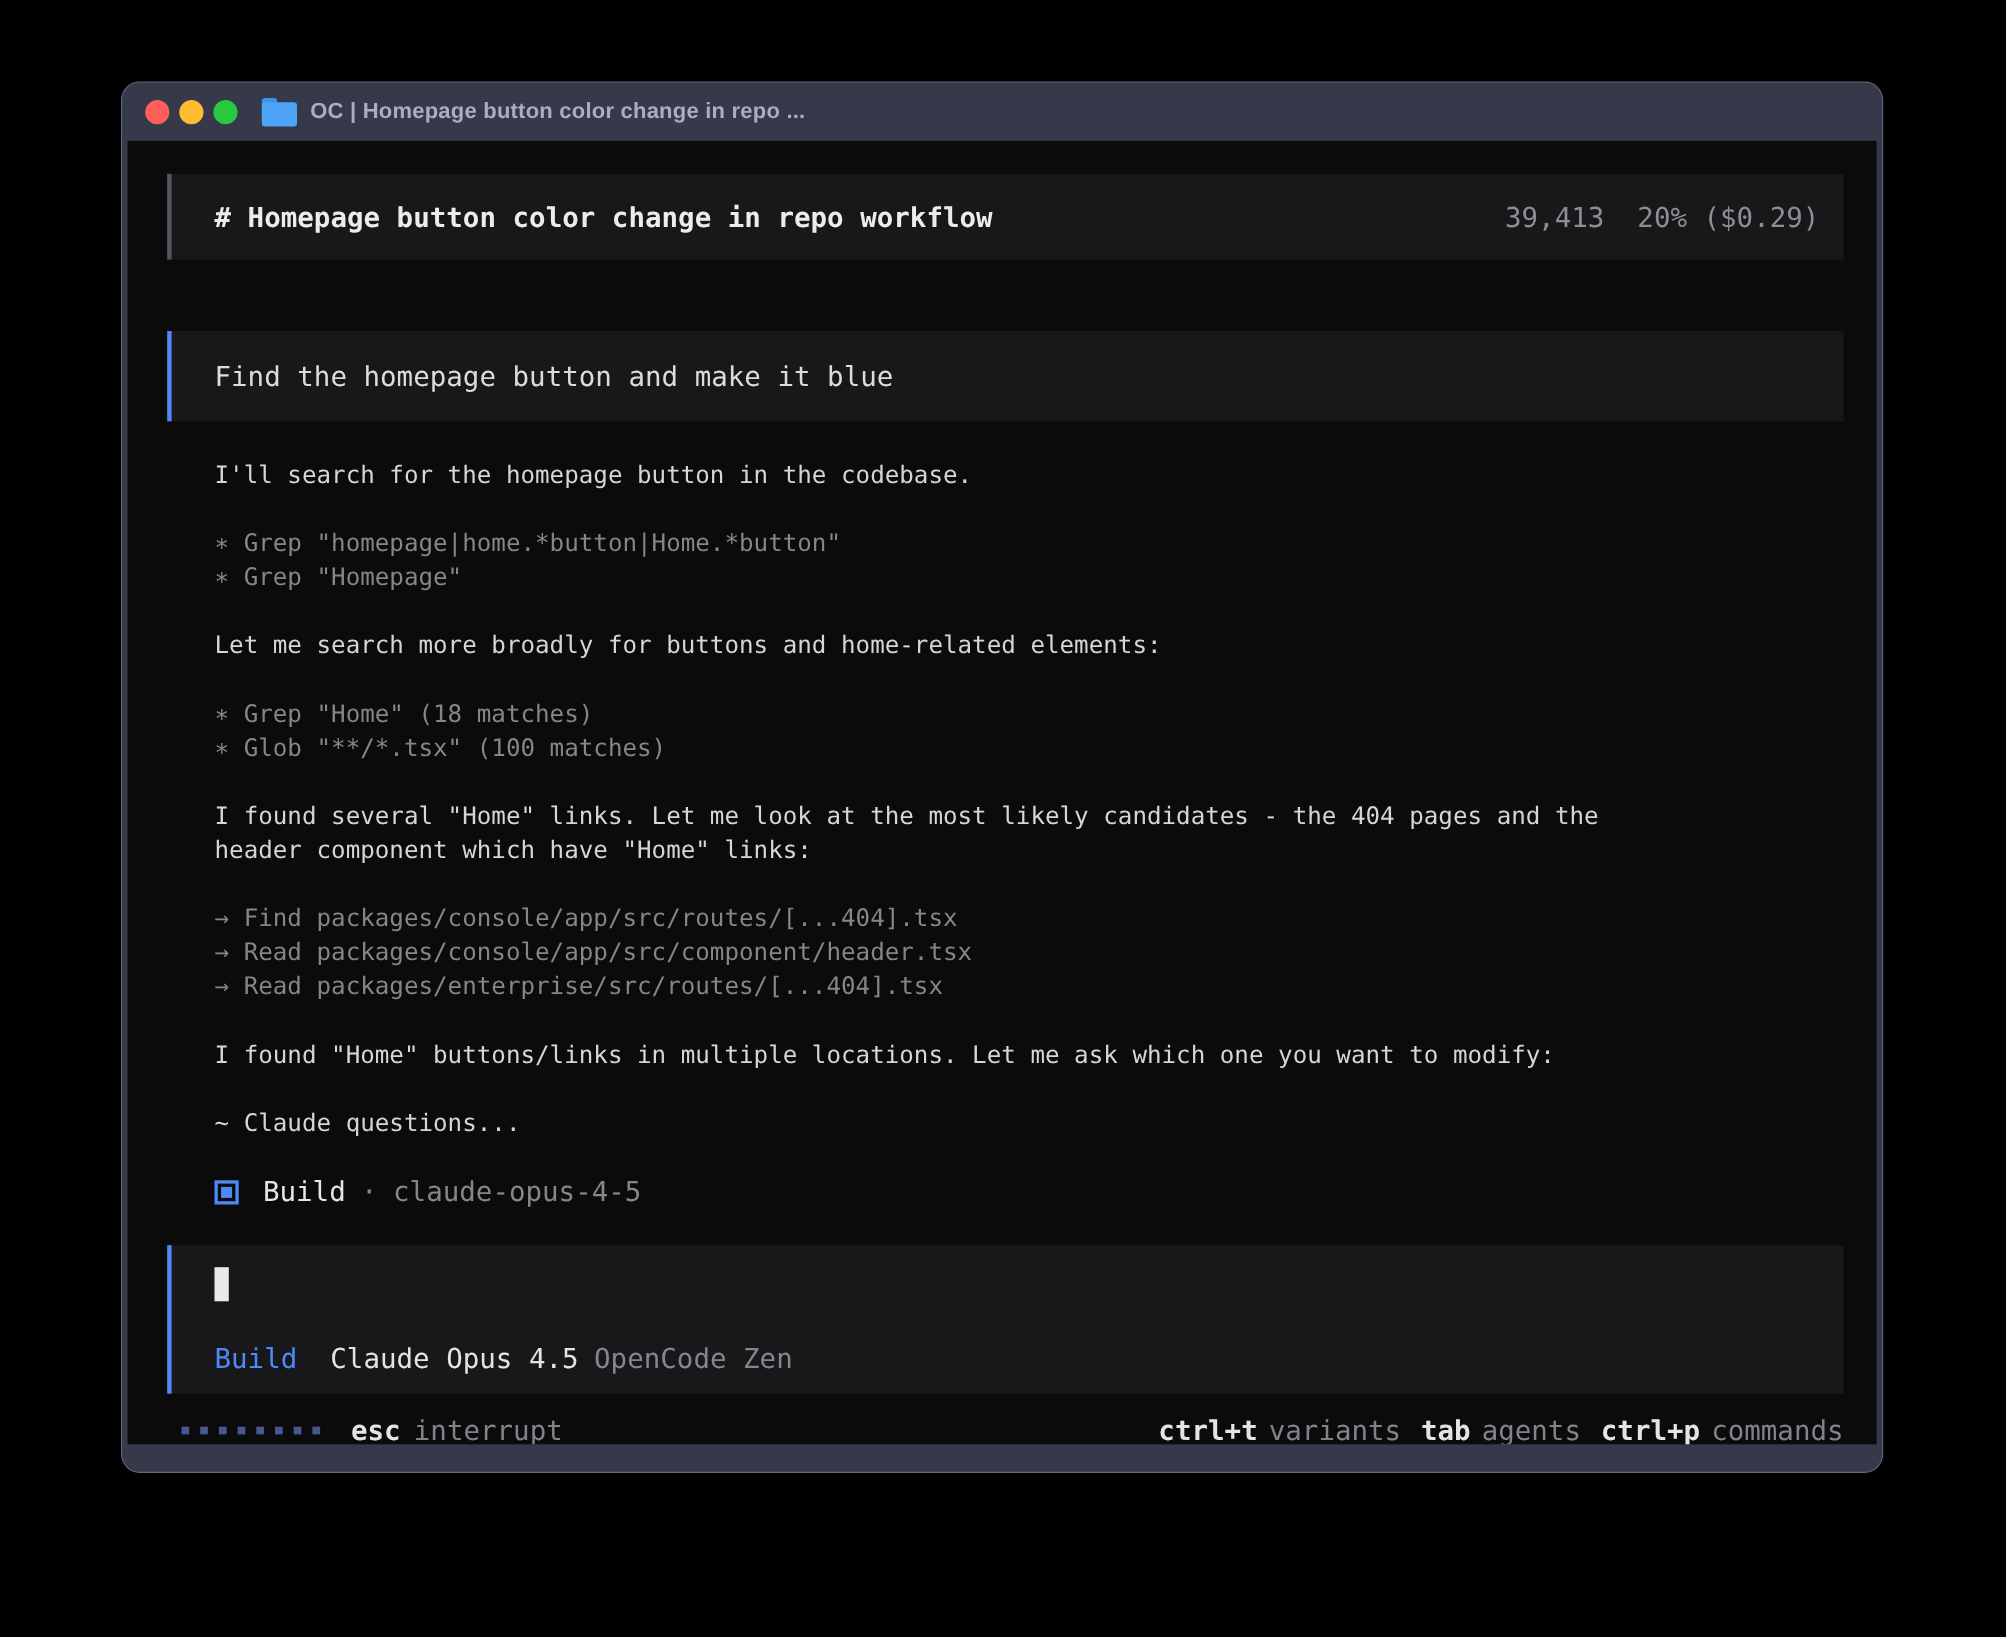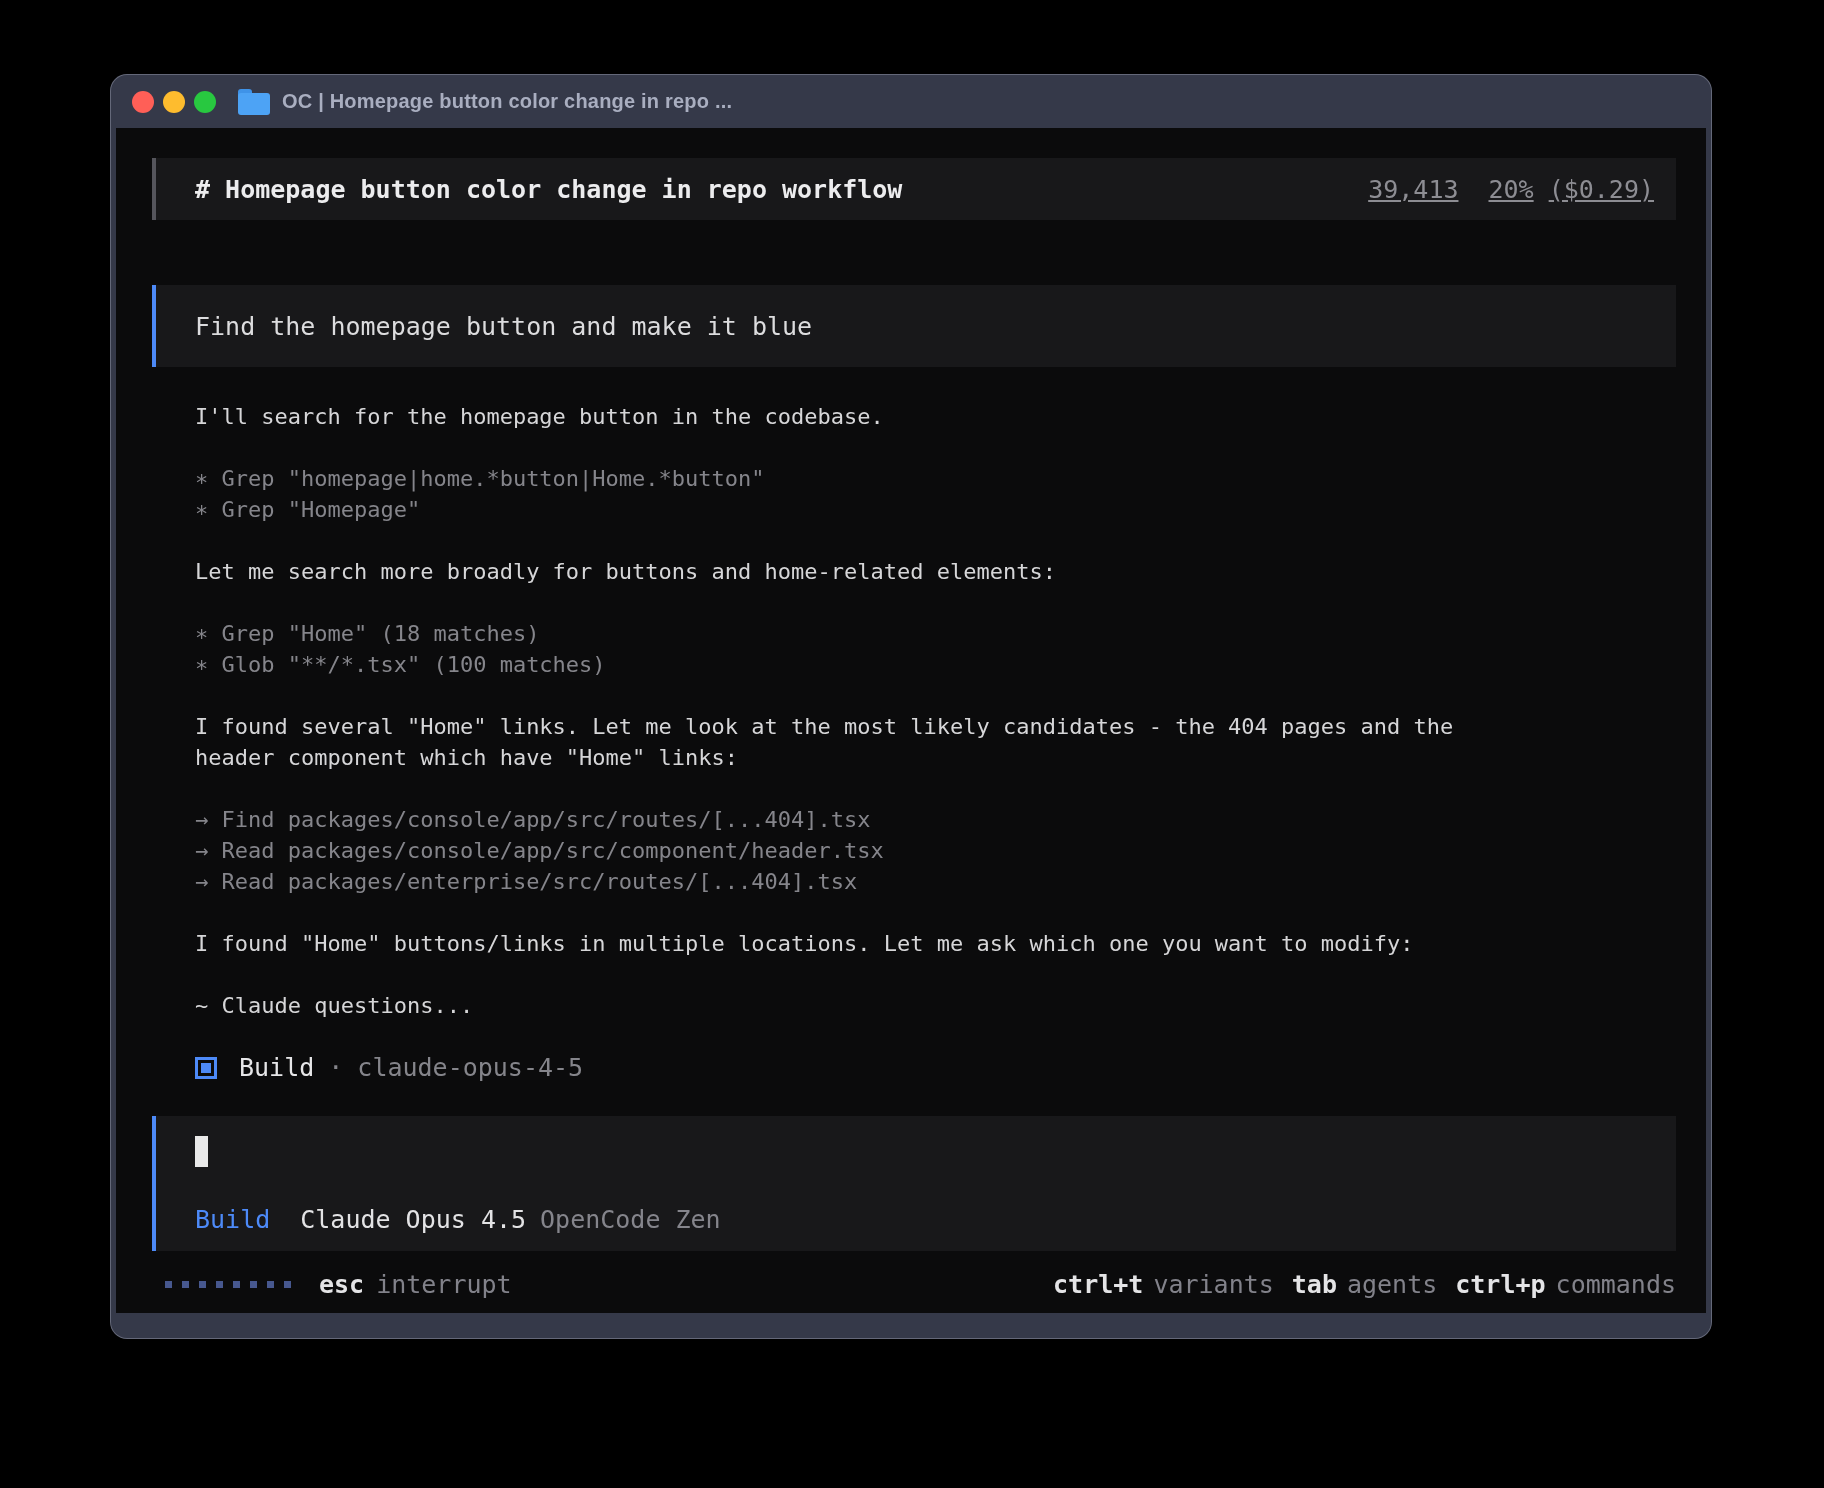--- a/index.html
+++ b/index.html
@@ -30,26 +30,26 @@
 
   
   .terminal {
     flex:1; background:#0b0b0c; overflow:hidden;
     padding:0 30px 0 36px; display:flex; flex-direction:column;
   }
   .mono { font-size:25px; line-height:31px; }
 
   .panel { background:#18181a; }
   .header-panel {
-    margin-top:30px; height:62px; flex:none;
+    margin-top:30px; height:78px; flex:none;
     border-left:4px solid #55555c;
     display:flex; align-items:center; padding:0 22px 0 39px;
   }
   .header-title { color:#ececee; font-weight:bold; white-space:nowrap; }
-  .header-stats { margin-left:auto; color:#8d8d93; white-space:nowrap; display:flex;text-decoration:underline; }
+  .header-stats { margin-left:auto; color:#8d8d93; white-space:nowrap; display:flex; }
   .header-stats .tokens { margin-right:30px; }
   .header-stats .pct { margin-right:15px; }
 
   .user-panel {
     margin-top:65px; height:82px; flex:none;
     border-left:4px solid #4d8af8;
     display:flex; align-items:center; padding-left:39px;
   }
   .user-text { color:#dcdcde; white-space:pre; }
 

